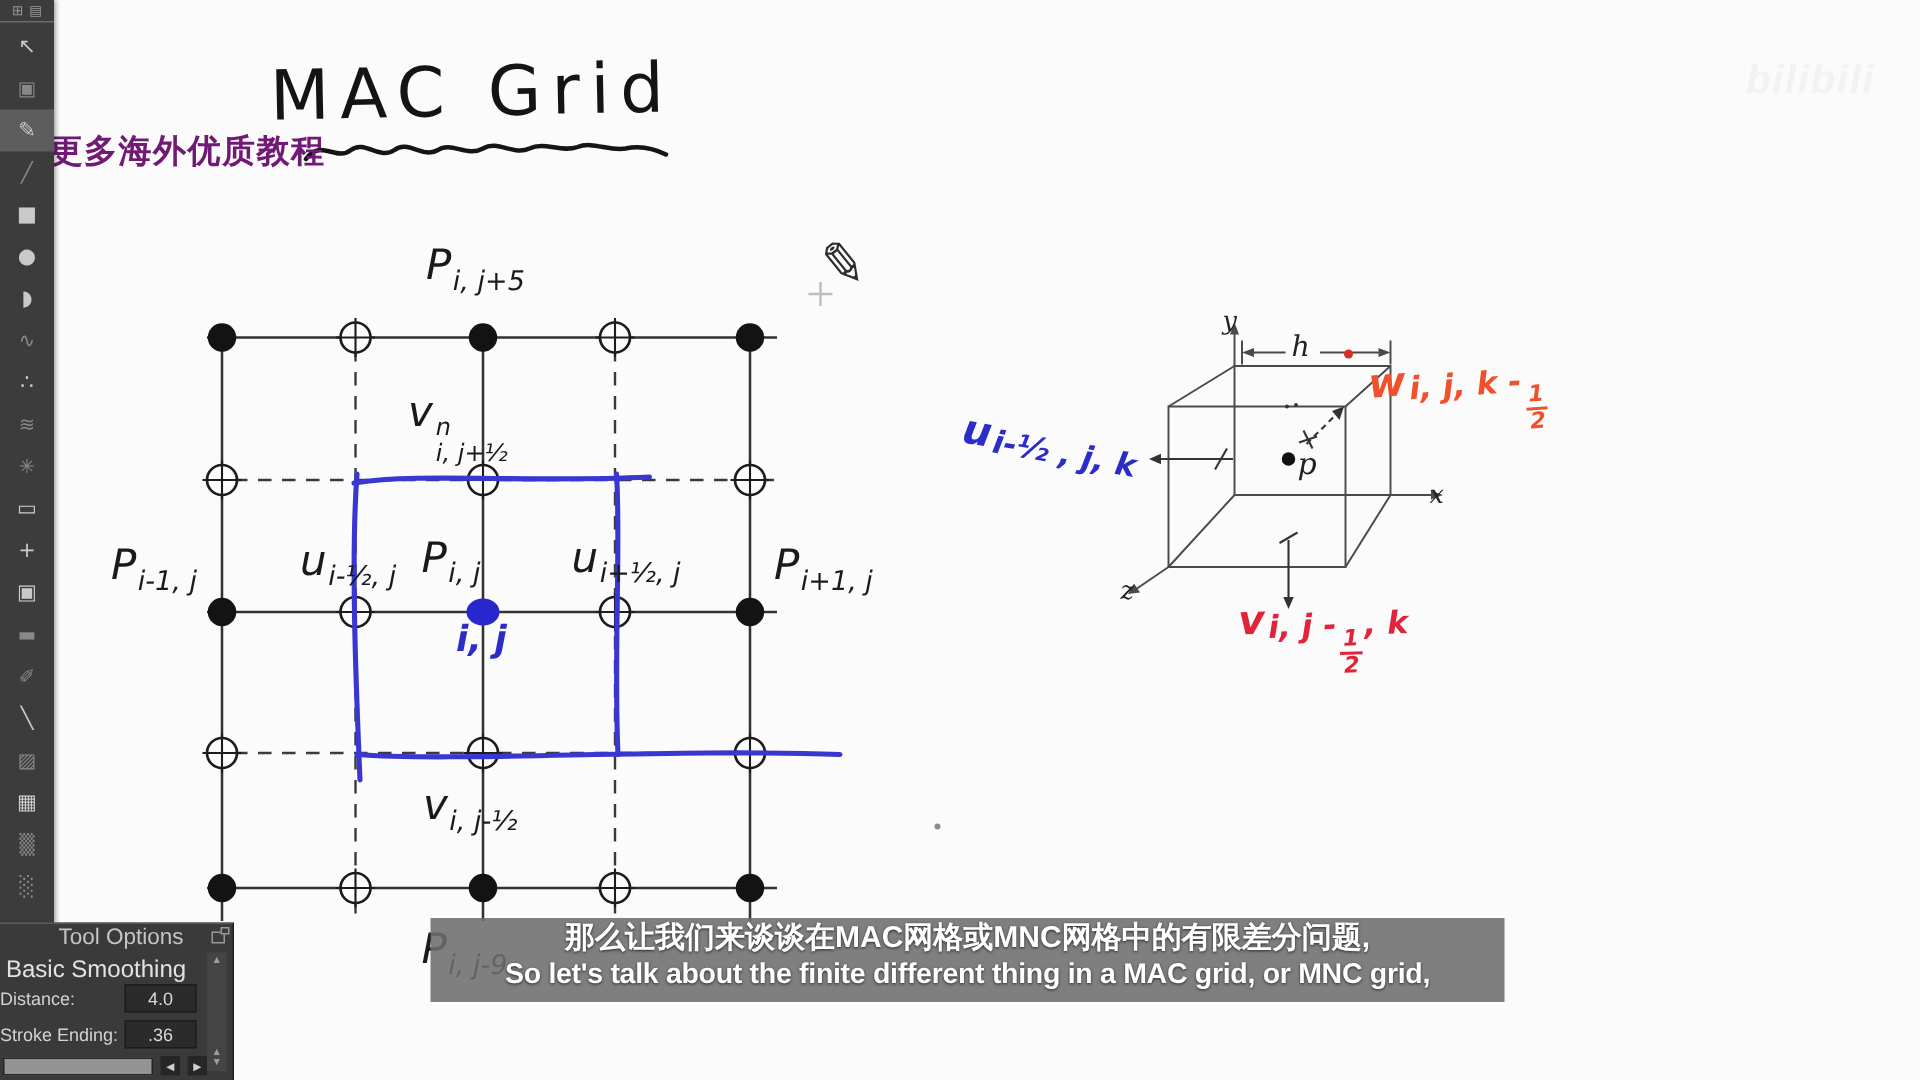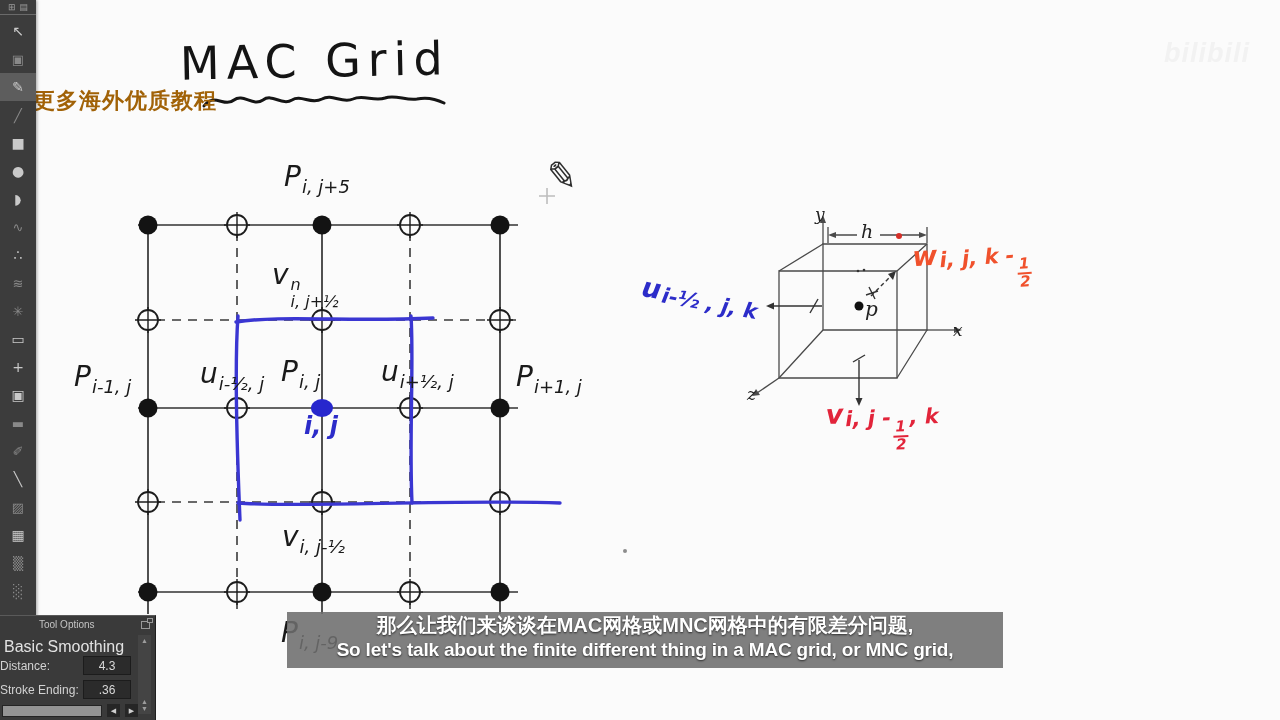--- a/index.html
+++ b/index.html
@@ -4,21 +4,21 @@
 <style>
   * { margin:0; padding:0; box-sizing:border-box; }
   html,body { width:1280px; height:720px; overflow:hidden; background:#fbfbfb;
               font-family:"Liberation Sans", sans-serif; }
   .stage { position:relative; width:1280px; height:720px; background:#fbfbfb; }
 
   
   svg.art { position:absolute; left:0; top:0; z-index:1; pointer-events:none; }
 
   
-  .wm { position:absolute; left:33px; top:86px; z-index:4; color:#a16207; font-weight:700; }
+  .wm { position:absolute; left:33px; top:86px; z-index:4; color:#701a75; font-weight:700; }
   .wm .l1 { font-size:22px; letter-spacing:1px; }
   .wm .l2 { font-size:26px; letter-spacing:1px; margin-top:1px; }
 
   
   .maintitle { position:absolute; left:180px; top:34px; z-index:3; font-size:46px;
                letter-spacing:7px; color:#141414; font-family:"DejaVu Sans",sans-serif;
                transform:rotate(-1.2deg); }
 
   
   .bili { position:absolute; right:30px; top:38px; z-index:3; font-size:27px; font-weight:700;
@@ -71,21 +71,21 @@
   .ticon { width:36px; height:28px; display:flex; align-items:center; justify-content:center;
            font-size:14px; color:#c9c9c9; font-family:"DejaVu Sans",sans-serif; }
   .ticon.dim { color:#898989; font-size:13px; }
   .ticon.active { background:#5d5d5d; }
 
   
   .panel { position:absolute; left:0; top:615px; width:156px; height:105px; z-index:20;
            background:#3a3a3a; border-top:1px solid #5a5a5a; border-right:1px solid #1f1f1f;
            color:#d6d6d6; }
   .panel-header { height:17px; display:flex; align-items:center; padding:0 5px;
-                  font-size:10px; color:#c4c4c4; }
+                  font-size:15px; color:#c4c4c4; }
   .panel-title { margin-left:34px; }
   .float-icon { margin-left:auto; width:9px; height:8px; border:1px solid #999; position:relative; }
   .float-icon i { position:absolute; right:-4px; top:-4px; width:6px; height:5px;
                   border:1px solid #999; background:#3a3a3a; }
   .row-smooth { font-size:16px; color:#e2e2e2; padding:5px 0 0 4px; height:18px; }
   .prow { display:flex; align-items:center; margin-top:5px; padding-right:24px; }
   .prow label { flex:1; text-align:left; font-size:12px; color:#d2d2d2; margin-right:4px; }
   .vbox { width:48px; height:19px; background:#2b2b2b; border:1px solid #1c1c1c; display:flex;
           align-items:center; justify-content:center; font-size:12px; color:#d8d8d8; }
   .scrollcol { position:absolute; right:4px; top:19px; width:13px; height:79px; background:#444;
@@ -330,21 +330,21 @@
   <div class="panel">
     <div class="panel-header">
       <span class="panel-title">Tool Options</span>
       <span class="float-icon">
           <i></i>
         </span>
     </div>
     <div class="row-smooth">Basic Smoothing</div>
     <div class="prow">
       <label>Distance:</label>
-      <div class="vbox">4.3</div>
+      <div class="vbox">4.0</div>
     </div>
     <div class="prow">
       <label>Stroke Ending:</label>
       <div class="vbox">.36</div>
     </div>
     <div class="scrollcol">
       <span>▲</span>
       <span class="sp">▲</span>
       <span>▼</span>
     </div>

